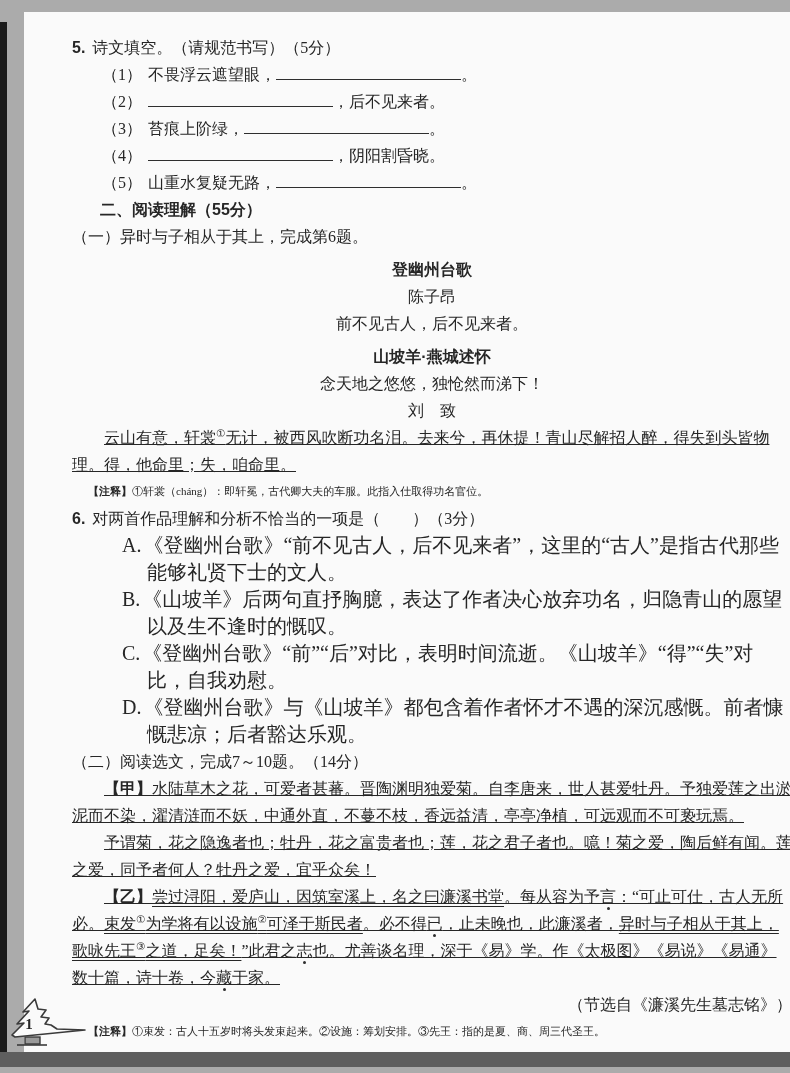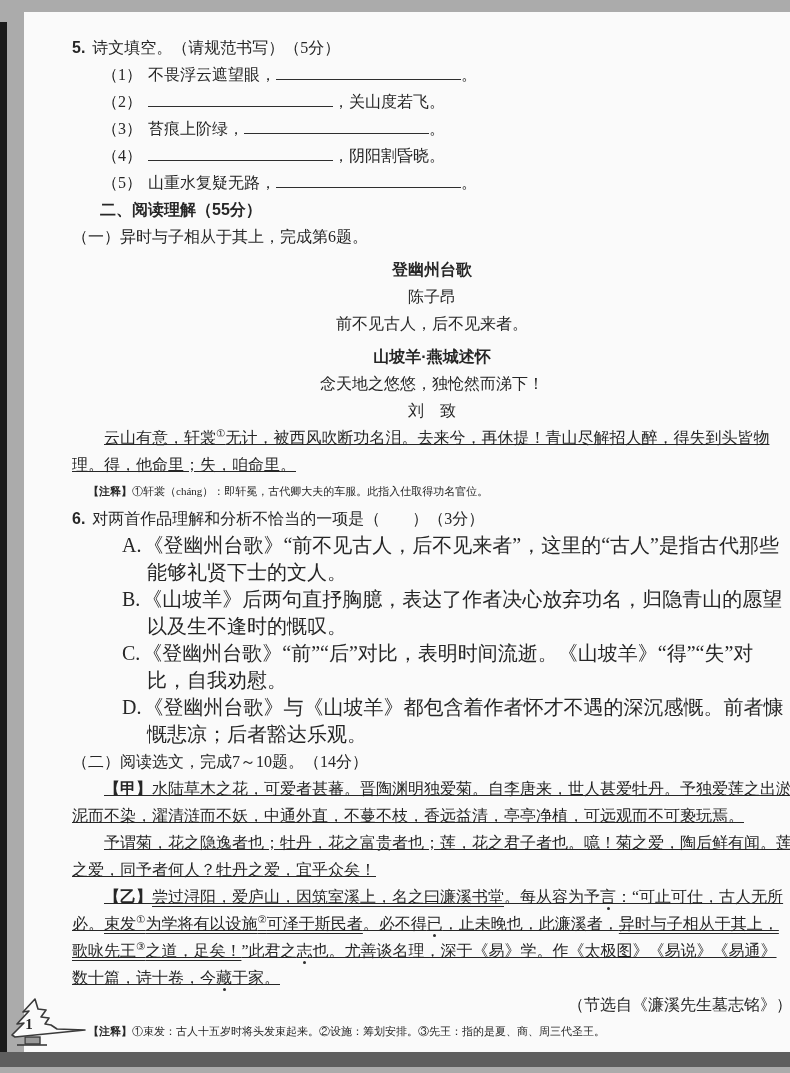--- a/index.html
+++ b/index.html
@@ -45,21 +45,21 @@
   <div class="content">
 
     <div>
       <span class="num">5.</span><span>诗文填空。（请规范书写）（5分）</span>
     </div>
 
     <div class="q5-item">
       <span class="item-label">（1）</span><span>不畏浮云遮望眼，</span><span class="blank"></span><span>。</span>
     </div>
     <div class="q5-item">
-      <span class="item-label">（2）</span><span></span><span class="blank"></span><span>，关山度若飞。</span>
+      <span class="item-label">（2）</span><span></span><span class="blank"></span><span>，后不见来者。</span>
     </div>
     <div class="q5-item">
       <span class="item-label">（3）</span><span>苔痕上阶绿，</span><span class="blank"></span><span>。</span>
     </div>
     <div class="q5-item">
       <span class="item-label">（4）</span><span></span><span class="blank"></span><span>，阴阳割昏晓。</span>
     </div>
     <div class="q5-item">
       <span class="item-label">（5）</span><span>山重水复疑无路，</span><span class="blank"></span><span>。</span>
     </div>

